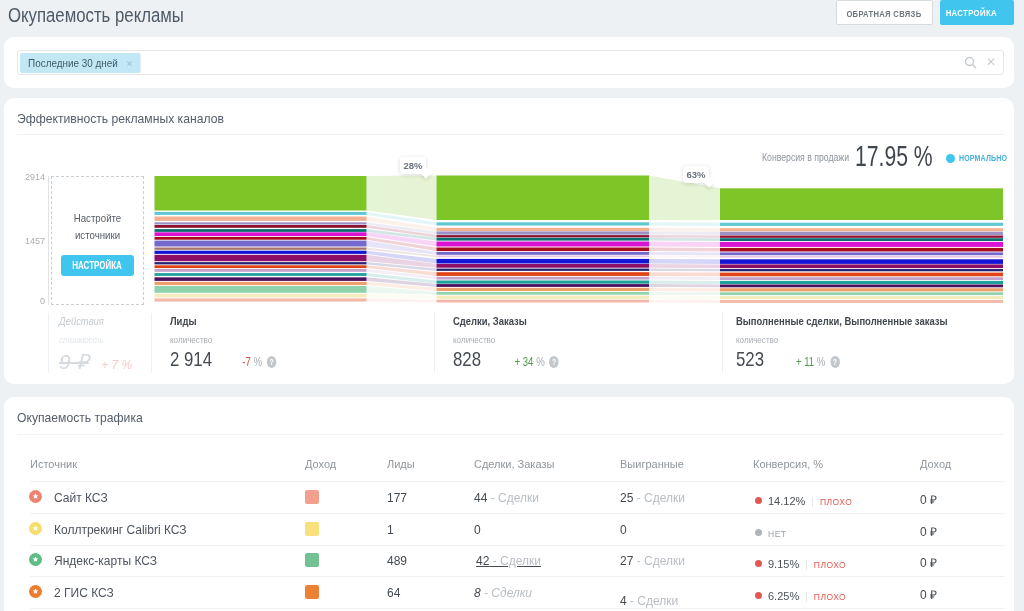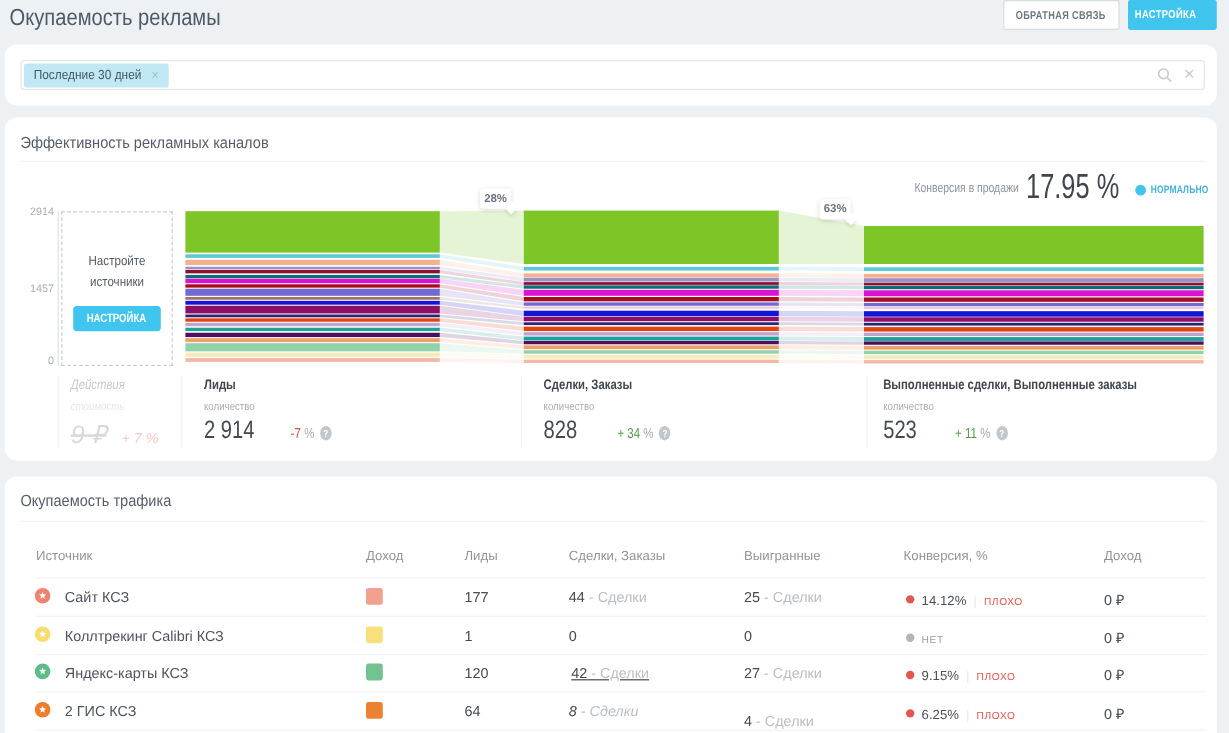--- a/index.html
+++ b/index.html
@@ -233,21 +233,21 @@
 <div class="abs" style="left:755px;top:523px;"><span class="dot" style="background:#b0b5ba;"></span><span class="ploho" style="color:#9aa0a5;margin-left:6px;">НЕТ</span></div>
 <div class="abs num" style="left:920px;top:523px;">0 ₽</div>
 <div class="rowsep" style="top:545px;"></div>
 <div class="ric" style="top:553px;background:#5dbd85;">
     <svg width="7" height="7" viewBox="0 0 24 24" style="display:block;">
       <path fill="#fff" d="M12 1l2.9 6.6 7.1.7-5.4 4.8 1.6 7-6.2-3.7-6.2 3.7 1.6-7L2 8.3l7.1-.7z"></path>
     </svg>
   </div>
 <div class="abs rname" style="left:54px;top:554px;">Яндекс-карты КСЗ</div>
 <div class="csq" style="top:553px;background:#72c391;"></div>
-<div class="abs num" style="left:387px;top:554px;">120</div>
+<div class="abs num" style="left:387px;top:554px;">489</div>
 <div class="abs num" style="left:476px;top:554px;text-decoration:underline;">42<span class="lt"> - Сделки</span></div>
 <div class="abs num" style="left:620px;top:554px;">27<span class="lt"> - Сделки</span></div>
 <div class="abs" style="left:755px;top:554px;"><span class="dot" style="background:#e4574e;"></span><span style="font-size:11px;color:#4a515a;margin-left:6px;">9.15%</span><span style="color:#e3e6e9;margin:0 6px;font-size:10px;">|</span><span class="ploho">ПЛОХО</span></div>
 <div class="abs num" style="left:920px;top:554px;">0 ₽</div>
 <div class="rowsep" style="top:576px;"></div>
 <div class="ric" style="top:585px;background:#ed7d2b;">
     <svg width="7" height="7" viewBox="0 0 24 24" style="display:block;">
       <path fill="#fff" d="M12 1l2.9 6.6 7.1.7-5.4 4.8 1.6 7-6.2-3.7-6.2 3.7 1.6-7L2 8.3l7.1-.7z"></path>
     </svg>
   </div>

